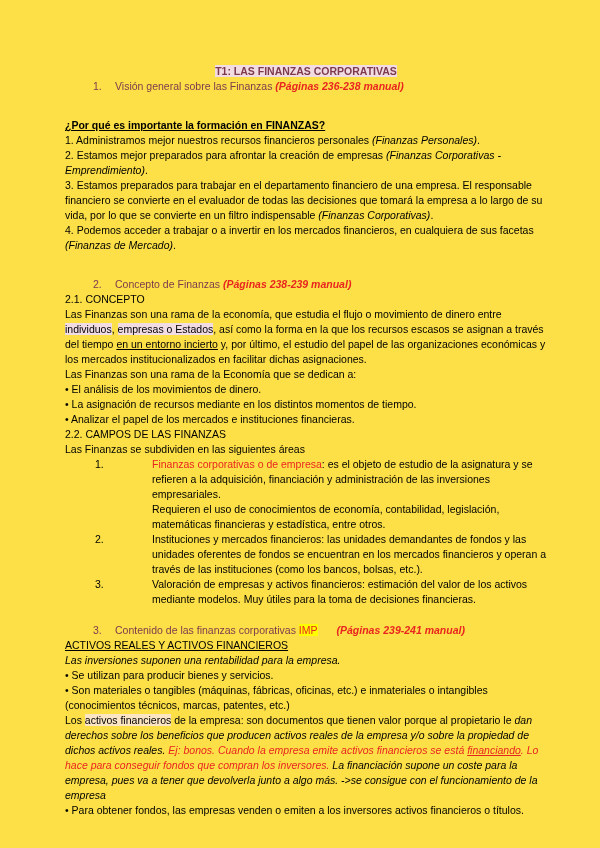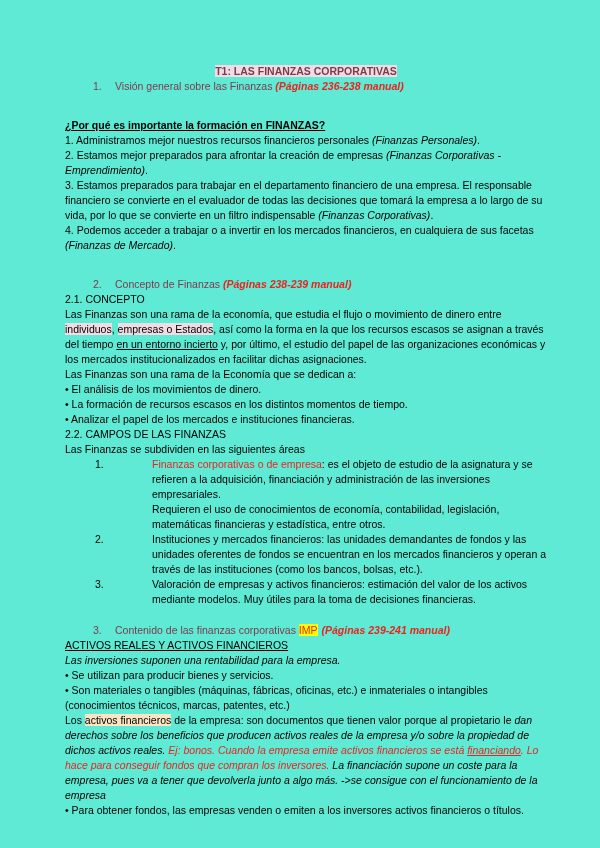--- a/index.html
+++ b/index.html
@@ -1,36 +1,36 @@
 <!DOCTYPE html>
 <html><head>
 <meta charset="utf-8">
 <style>
   html,body { margin:0; padding:0; background:#ffffff; }
   .page {
     position:relative;
     width:600px; height:848px;
     box-sizing:border-box;
     padding:64px 53px 0 65px;
-    background:#5eead4;
+    background:#fde047;
     font-family:"Liberation Sans", sans-serif;
     font-size:10.5px;
     line-height:15px;
     color:#000000;
     overflow:hidden;
   }
   p, .blk { margin:0; padding:0; }
   .title { text-align:center; font-weight:bold; color:#7d3a4d; }
   .hl-pink  { background:#f2dce3; }
   .hl-yellow{ background:#ffff00; }
   .hl-orange{ background:#fbe5c3; }
   .sec { display:flex; color:#7d3a4d; }
   .sec .num { flex:none; width:22px; margin-left:28px; }
   .pages { color:#e8251f; font-weight:bold; font-style:italic; }
-  .sp-before { margin-left:4px; }
+  .sp-before { margin-left:19px; }
   .q { font-weight:bold; text-decoration:underline;margin-top:24px; }
   .em { font-style:italic; }
   .u  { text-decoration:underline; }
   .iu { font-style:italic; text-decoration:underline; }
   .red { color:#e8251f; }
   .red-em { color:#e8251f; font-style:italic; }
   .red-iu { color:#e8251f; font-style:italic; text-decoration:underline; }
   .caps-u { text-decoration:underline; }
   .area { display:flex; }
   .area .num { flex:none; width:25px; margin-left:30px; }
@@ -64,21 +64,21 @@
     <span class="num">2.</span>
     <span><span>Concepto de Finanzas </span><span class="pages">(Páginas 238-239 manual)</span></span>
   </div>
 
   <p>2.1. CONCEPTO</p>
 
   <p><span>Las Finanzas son una rama de la economía, que estudia el flujo o movimiento de dinero entre </span><span class="hl-pink">individuos</span><span>, </span><span class="hl-pink">empresas o Estados</span><span>, así como la forma en la que los recursos escasos se asignan a través del tiempo </span><span class="u">en un entorno incierto</span><span> y, por último, el estudio del papel de las organizaciones económicas y los mercados institucionalizados en facilitar dichas asignaciones.</span></p>
 
   <p>Las Finanzas son una rama de la Economía que se dedican a:</p>
   <p>• El análisis de los movimientos de dinero.</p>
-  <p>• La formación de recursos escasos en los distintos momentos de tiempo.</p>
+  <p>• La asignación de recursos mediante en los distintos momentos de tiempo.</p>
   <p>• Analizar el papel de los mercados e instituciones financieras.</p>
 
   <p class="gap-l">2.2. CAMPOS DE LAS FINANZAS</p>
   <p>Las Finanzas se subdividen en las siguientes áreas</p>
 
   <div class="area">
     <span class="num">1.</span>
     <div class="body">
       <div class="blk"><span class="red">Finanzas corporativas o de empresa</span><span>: es el objeto de estudio de la asignatura y se refieren a la adquisición, financiación y administración de las inversiones empresariales.</span></div>
       <div class="blk">Requieren el uso de conocimientos de economía, contabilidad, legislación, matemáticas financieras y estadística, entre otros.</div>

